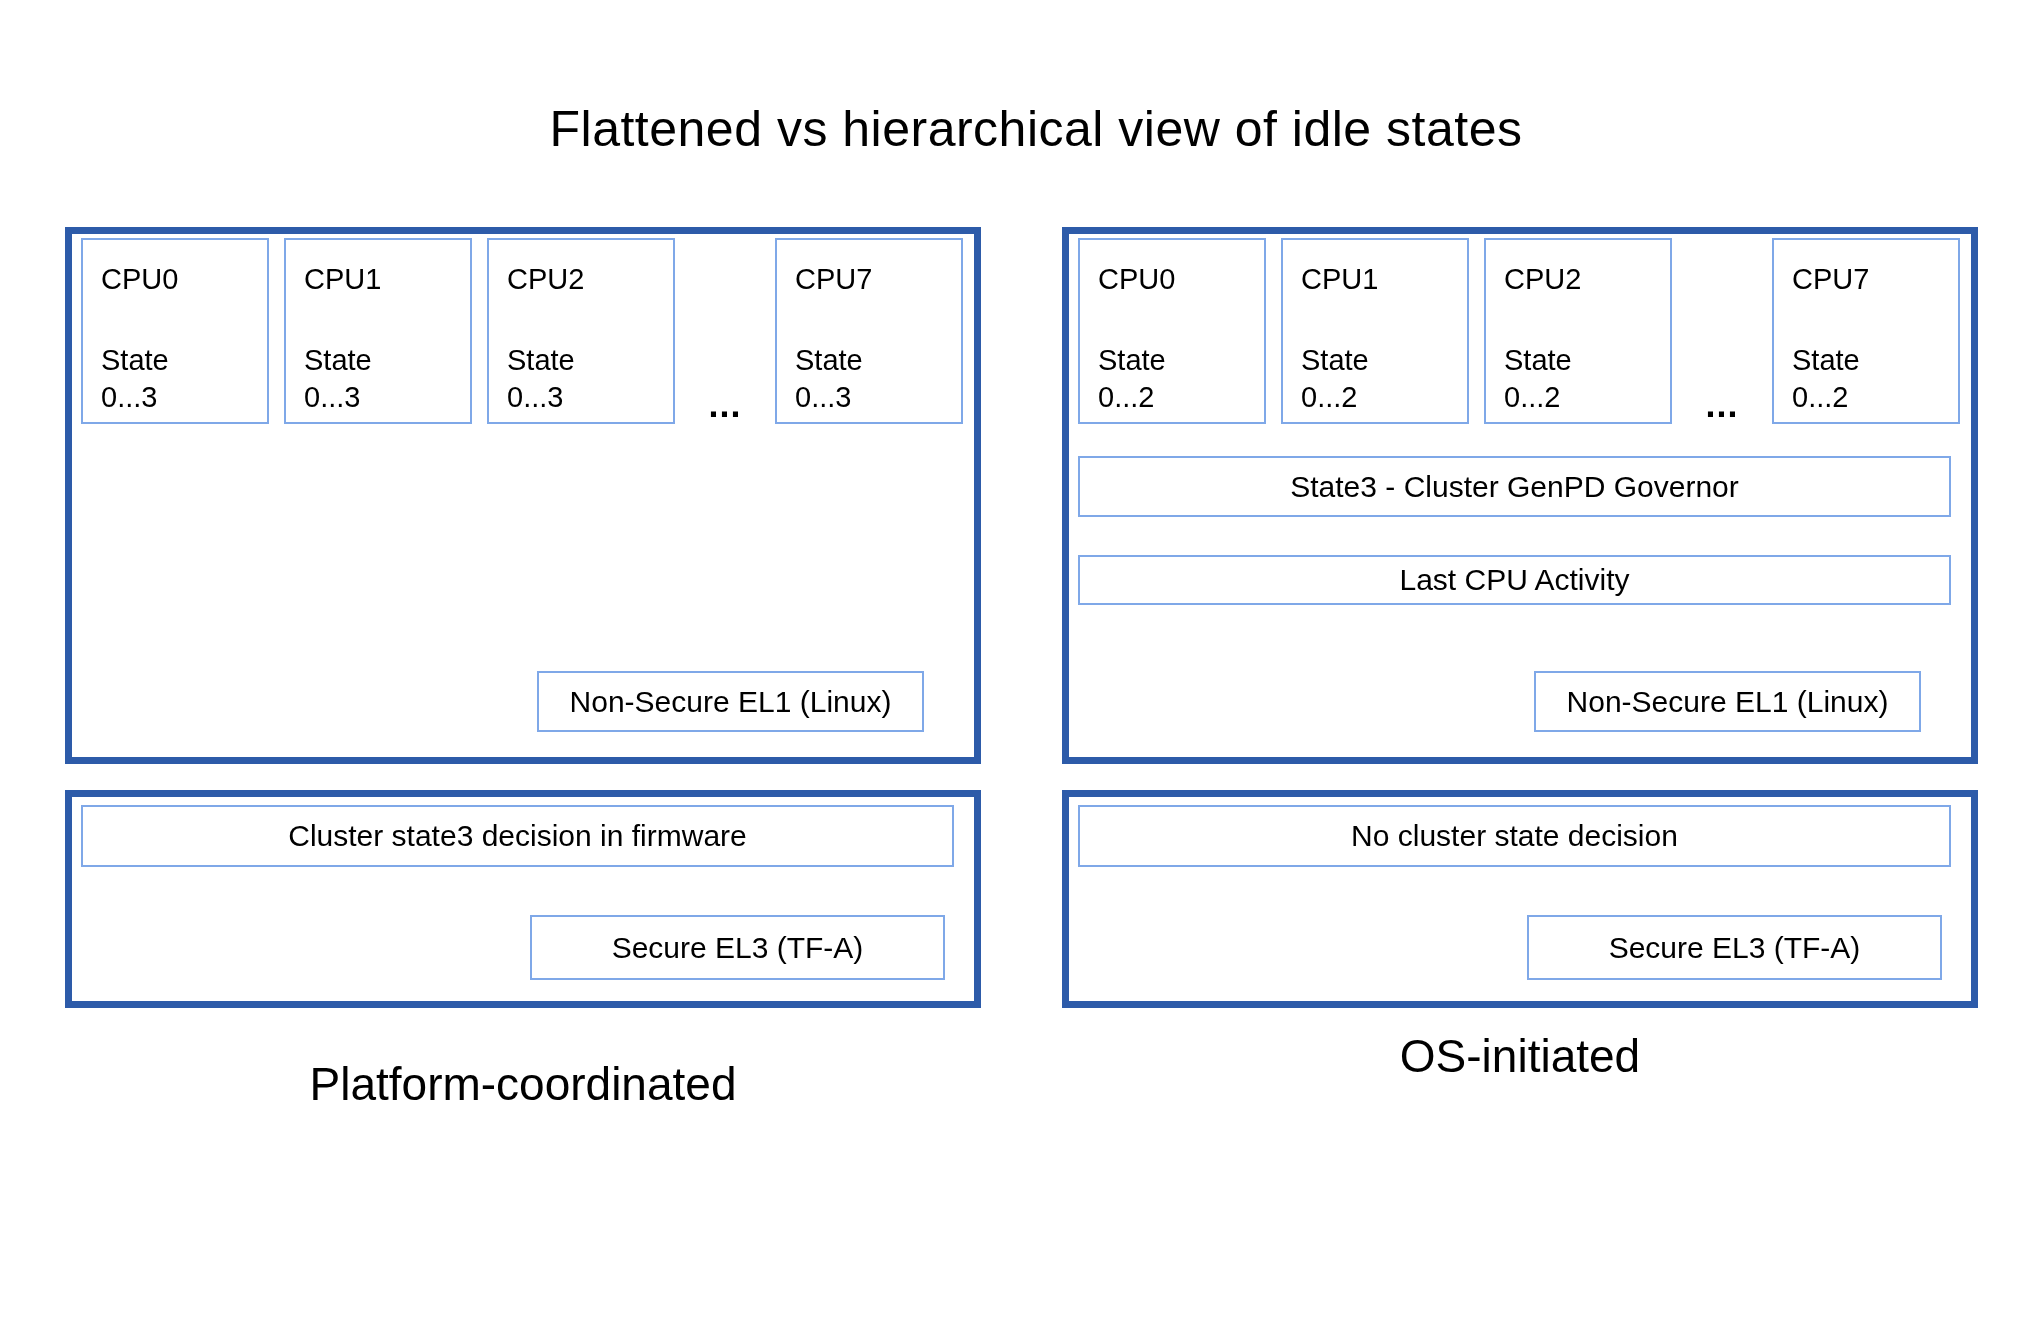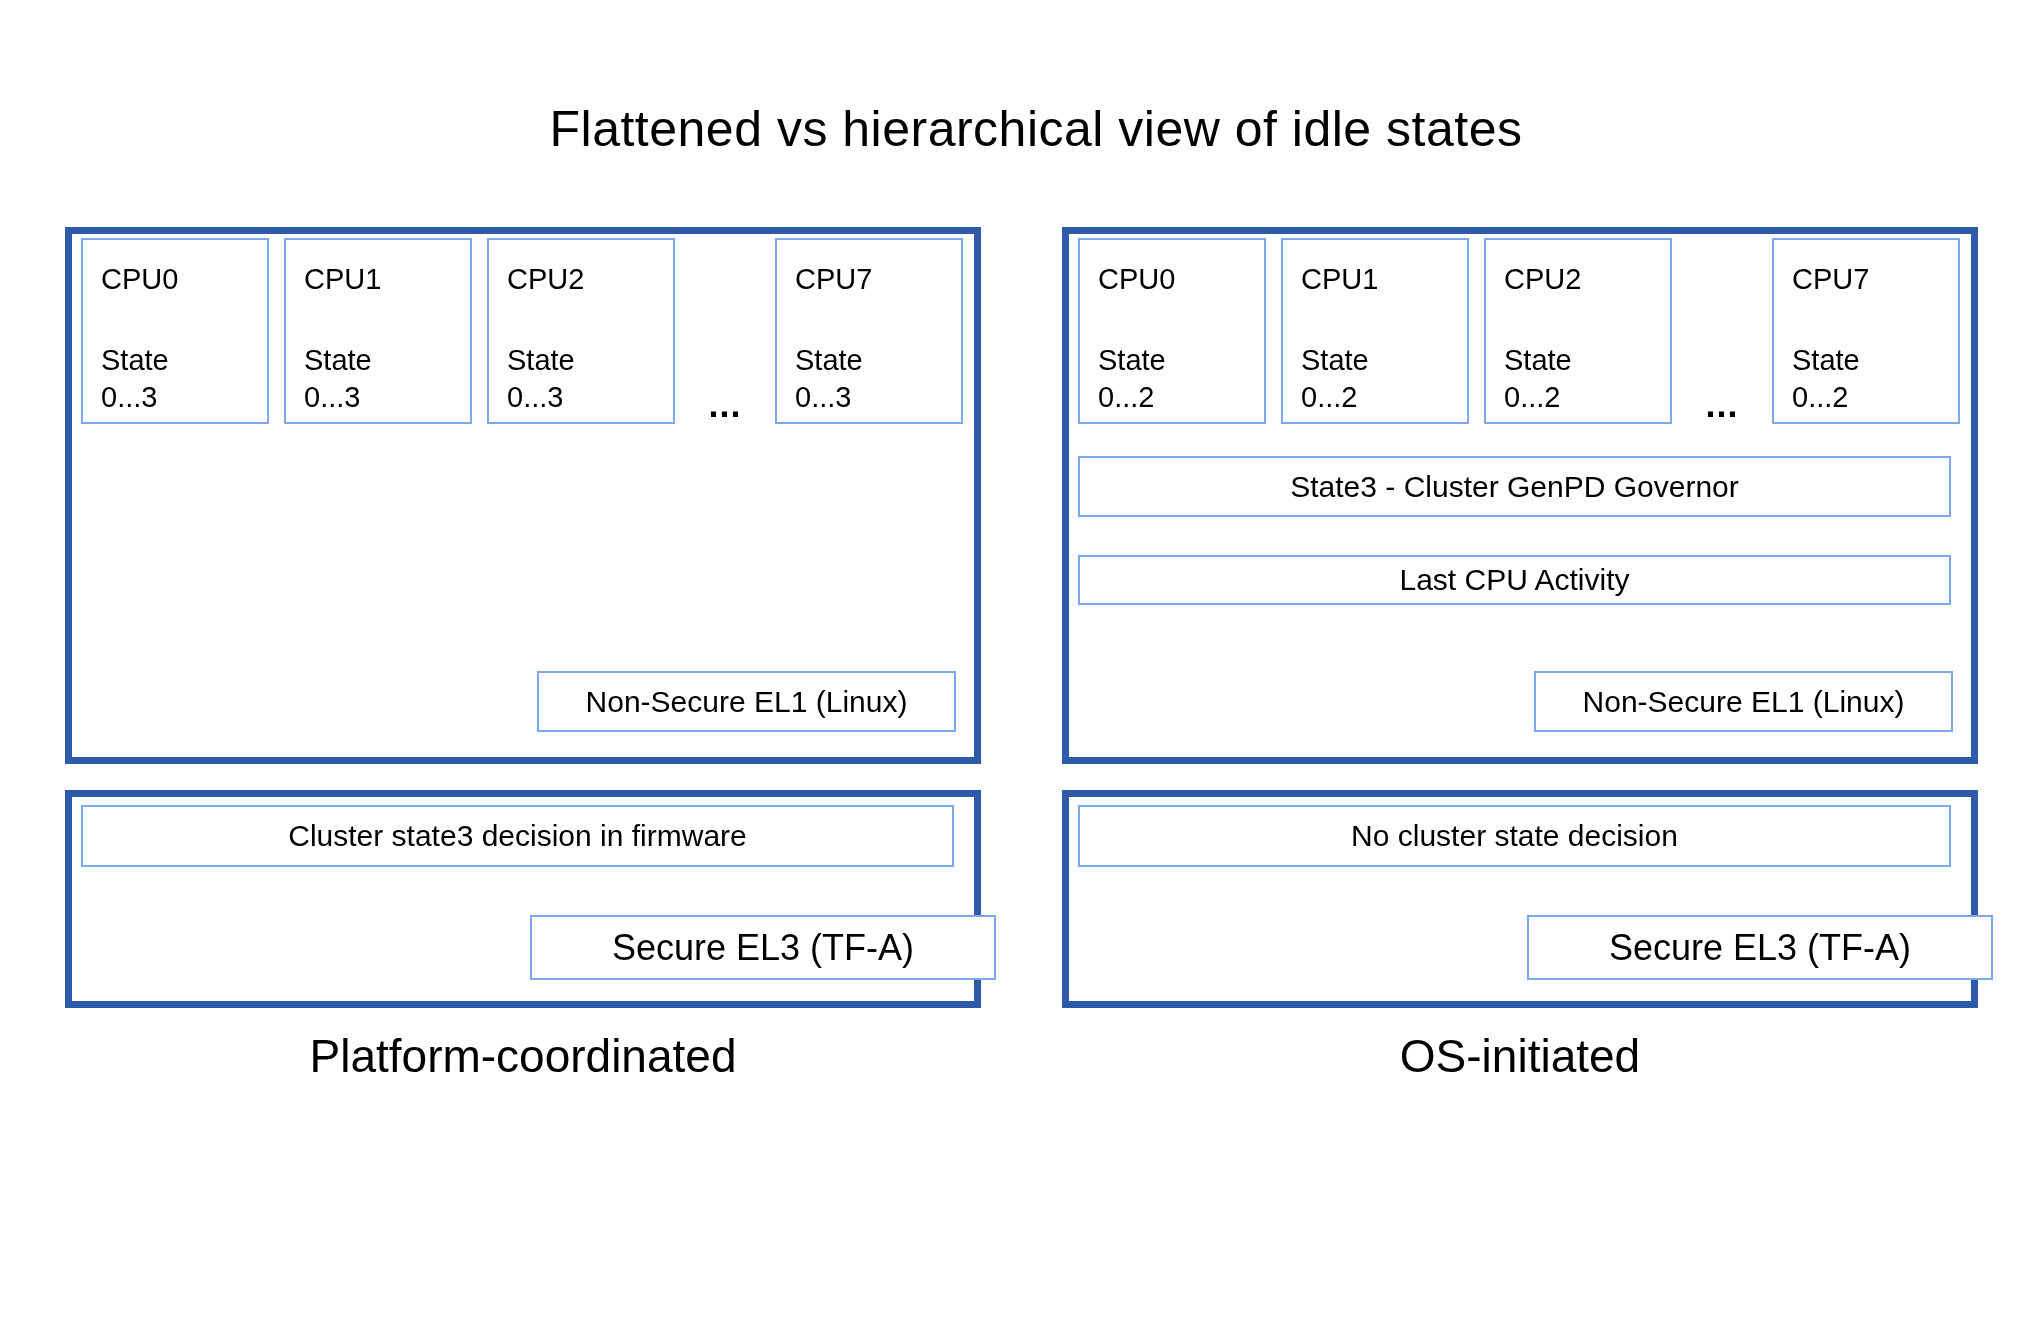--- a/index.html
+++ b/index.html
@@ -34,28 +34,28 @@
   .cpu1{left:9px;} .cpu2{left:212px;} .cpu3{left:415px;} .cpu4{left:703px;}
   .ellipsis{
     position:absolute;left:613px;top:150px;width:80px;height:50px;
     text-align:center;font-size:36px;font-weight:700;letter-spacing:1px;
   }
   .wide{left:9px;width:873px;display:flex;align-items:center;justify-content:center;
     font-size:30px;}
   .act-l{top:272px;height:63px;}
   .gov-r{top:222px;height:61px;}
   .act-r{top:321px;height:50px;}
-  .el1{left:465px;top:437px;width:419px;height:61px;display:flex;align-items:center;justify-content:center;font-size:30px;}
+  .el1{left:465px;top:437px;width:387px;height:61px;display:flex;align-items:center;justify-content:center;font-size:30px;}
   .dec{top:8px;height:62px;}
-  .el3{left:458px;top:118px;width:466px;height:65px;display:flex;align-items:center;justify-content:center;font-size:36px;}
+  .el3{left:458px;top:118px;width:415px;height:65px;display:flex;align-items:center;justify-content:center;font-size:30px;}
   .caption{
     position:absolute;top:1026px;width:916px;text-align:center;
     font-size:46px;line-height:60px;
   }
-  .cap-l{left:65px;}
+  .cap-l{left:65px;margin-top:28px;}
   .cap-r{left:1062px;}
 </style>
 </head>
 <body>
 
 <div class="title">Flattened vs hierarchical view of idle states</div>
 
 <div class="outerbox lt">
   <div class="inbox cpu cpu1">
     <div class="cpu-name">CPU0</div>

